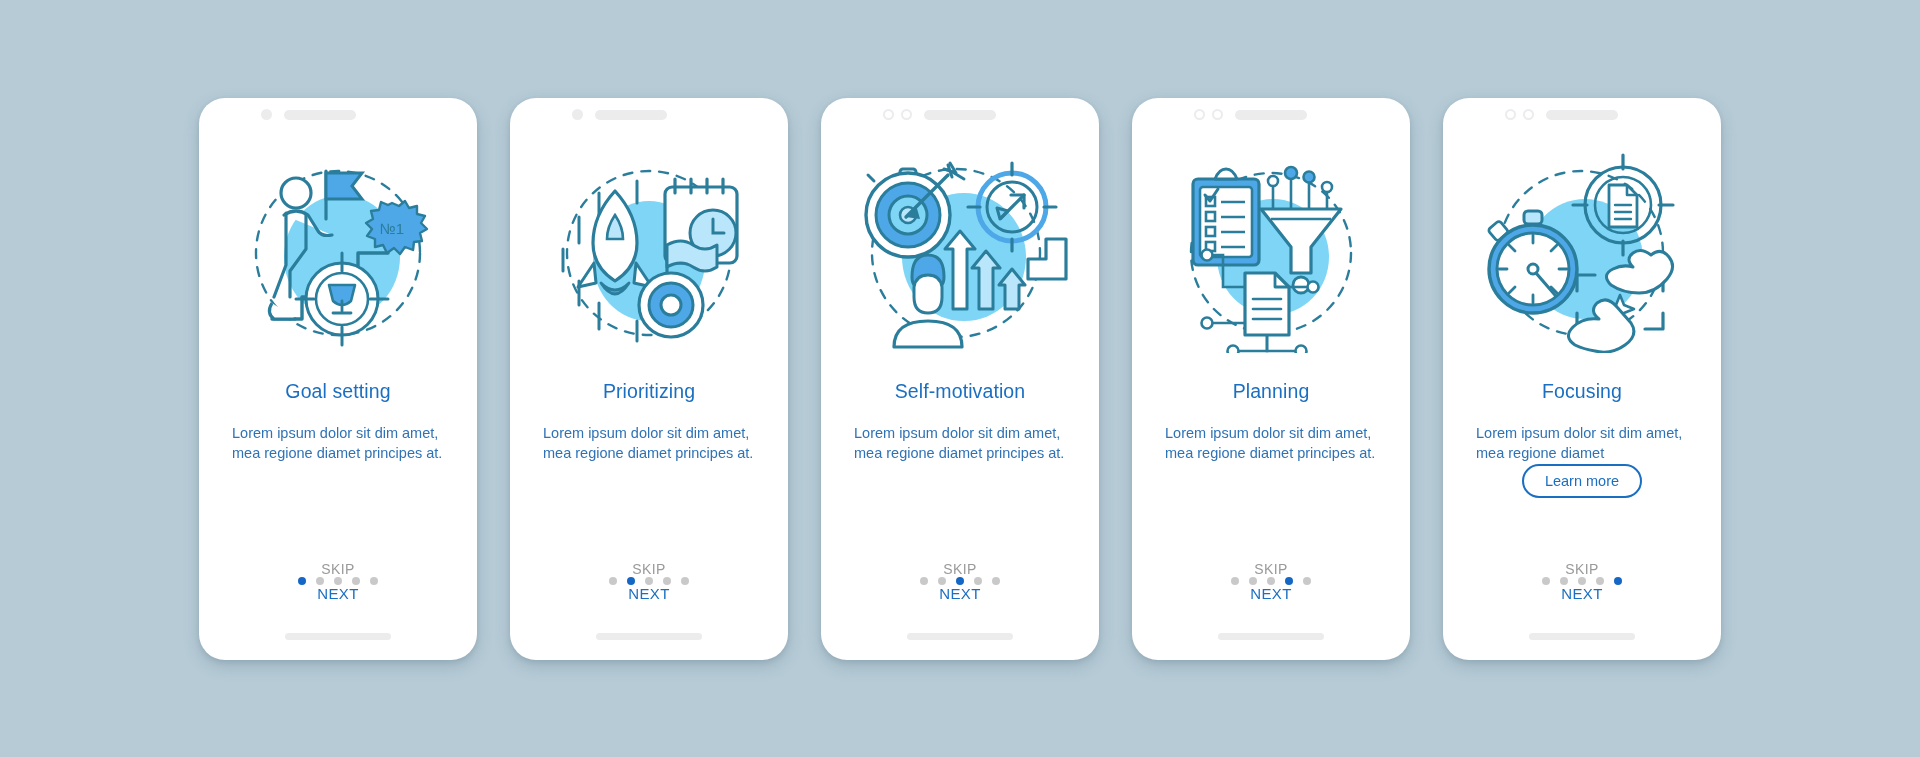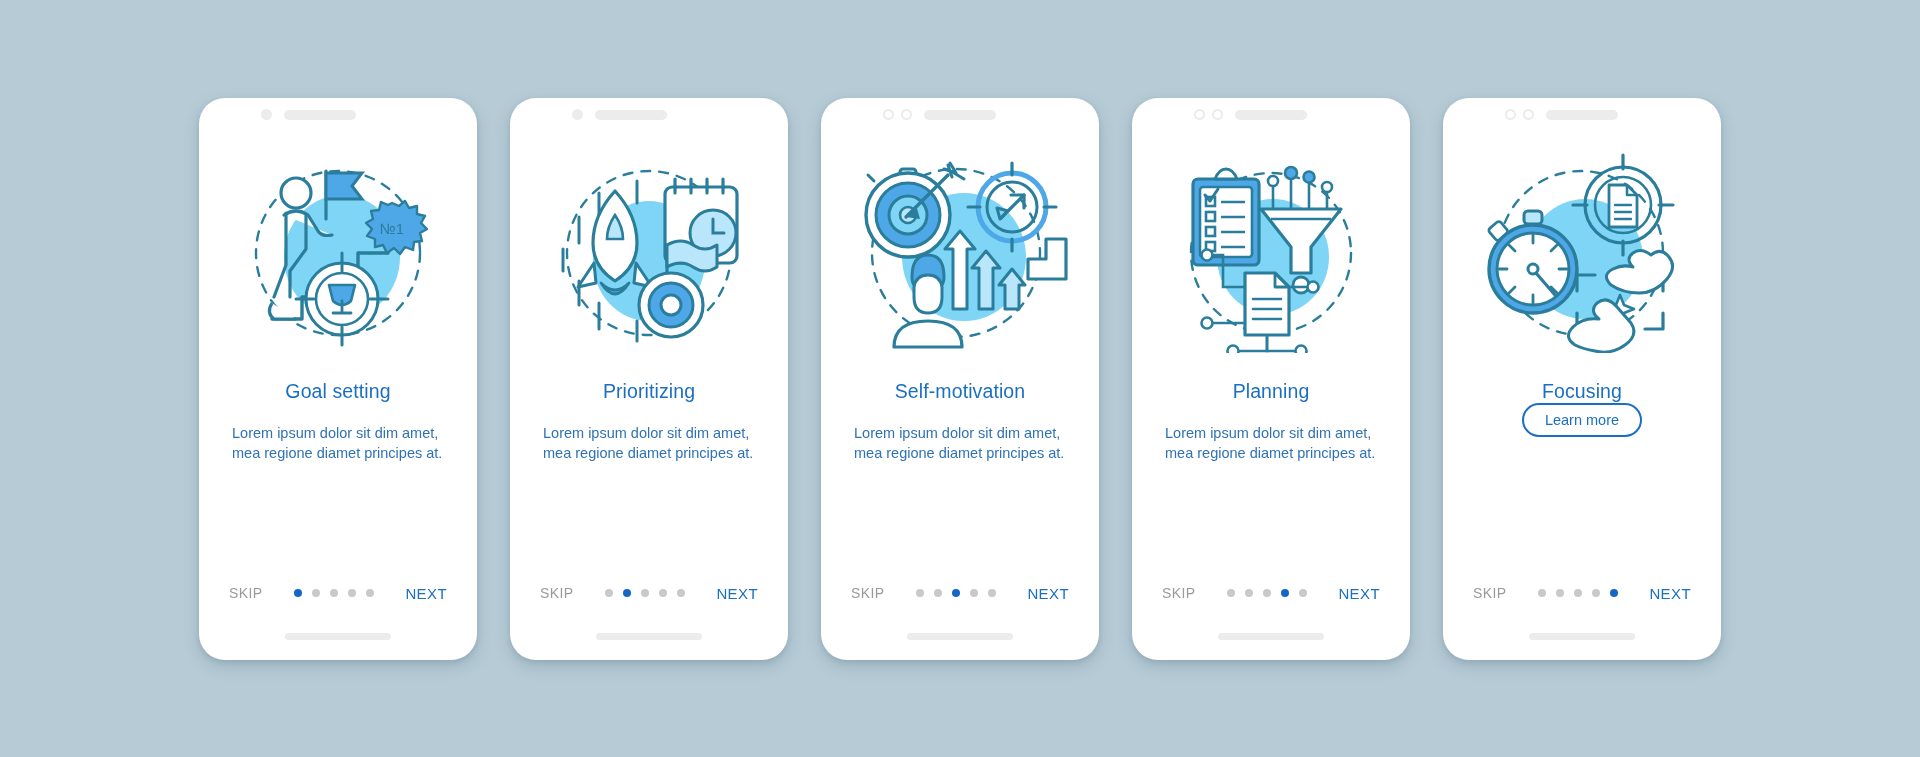--- a/index.html
+++ b/index.html
@@ -114,20 +114,21 @@
   
   .nav {
     position: absolute;
     left: 0;
     right: 0;
     bottom: 58px;
     display: flex;
     align-items: center;
     justify-content: space-between;
     padding: 0 30px;
+    flex-direction: column;
   }
   .skip {
     font-size: 14px;
     color: #9a9a9a;
     letter-spacing: .4px;
     cursor: pointer;
   }
   .next {
     font-size: 15px;
     color: #1b6fc2;
@@ -481,20 +482,21 @@
 
   <g transform="translate(168,118)">
     <path d="M-34 14 q-10 -10 2 -16 q10 -5 20 -2 q-8 -8 0 -14 q8 -6 18 2 q10 -8 18 2 q8 10 -2 22 q-12 14 -28 14 q-16 0 -28 -8 z" fill="#ffffff" stroke="#2a7d9b" stroke-width="3" stroke-linejoin="round"></path>
   </g>
   <g transform="translate(128,172)">
     <path d="M-30 20 q-12 -8 -2 -18 q10 -10 26 -8 q-10 -8 -2 -16 q10 -8 20 4 l14 16 q8 12 -6 22 q-14 10 -30 6 q-12 -2 -20 -6 z" fill="#ffffff" stroke="#2a7d9b" stroke-width="3" stroke-linejoin="round"></path>
   </g>
 </svg>
     </div>
     <div class="card-title">Focusing</div>
+    <div class="card-desc">Lorem ipsum dolor sit dim amet, mea regione diamet</div>
     <button class="learn-btn">Learn more</button>
     <div class="nav">
       <span class="skip">SKIP</span>
       <div class="dots">
           <span class="dot"></span>
           <span class="dot"></span>
           <span class="dot"></span>
           <span class="dot"></span>
           <span class="dot on"></span>
         </div>

